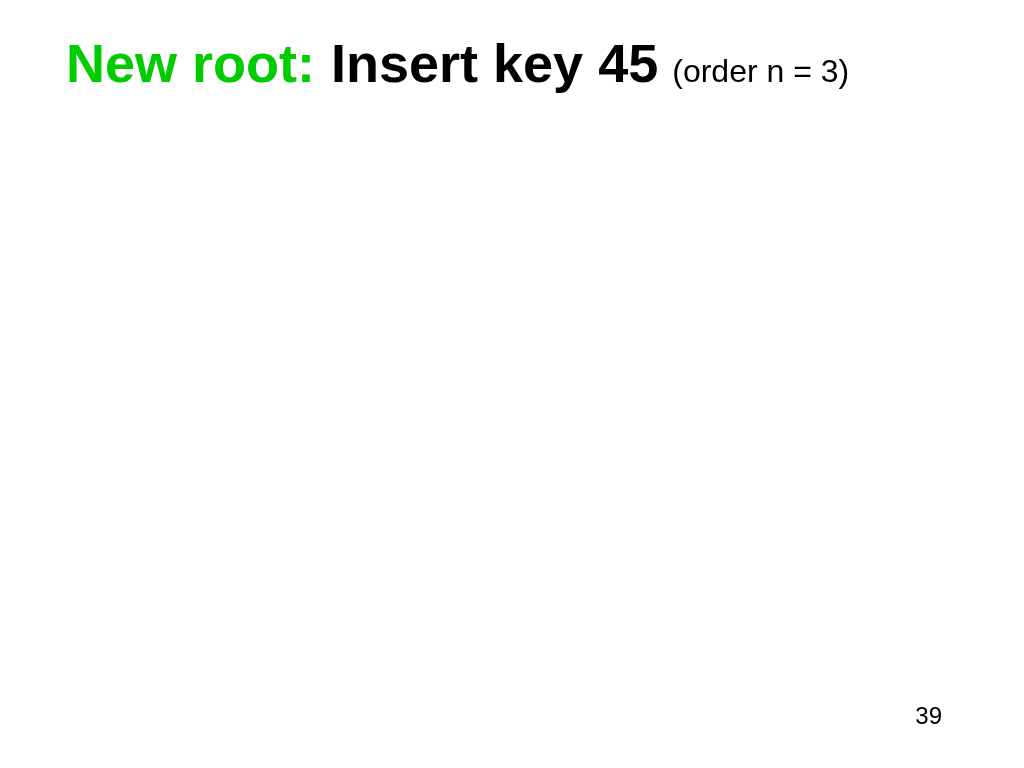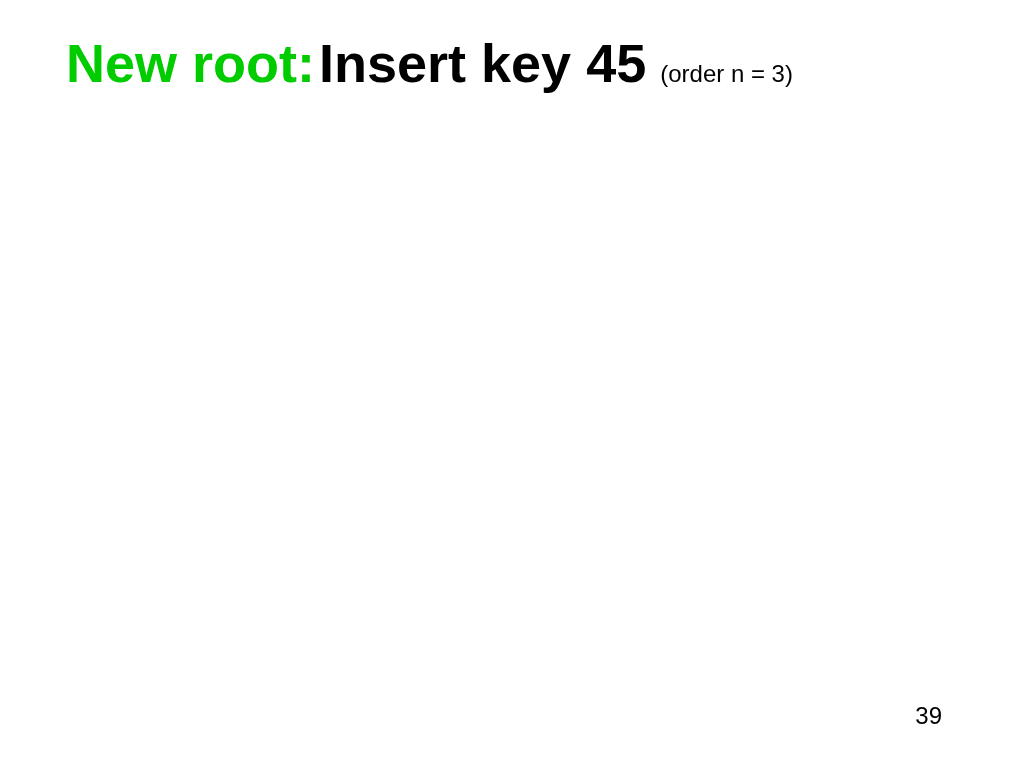--- a/index.html
+++ b/index.html
@@ -19,32 +19,32 @@
     position: absolute;
     left: 66px;
     top: 36px;
     white-space: nowrap;
     line-height: 1;
   }
   .title-highlight {
     color: #00cc00;
     font-weight: bold;
     font-size: 54px;
-    margin-right: 4px;
+    margin-right: 16px;
   }
   .title-main {
     color: #000000;
     font-weight: bold;
     font-size: 54px;
     margin-right: 14px;
   }
   .title-annotation {
     color: #000000;
     font-weight: normal;
-    font-size: 24px;
+    font-size: 32px;
   }
   .page-number {
     position: absolute;
     right: 82px;
     bottom: 38px;
     color: #000000;
     font-size: 24px;
     font-weight: normal;
     margin-top: 41px;
   }

